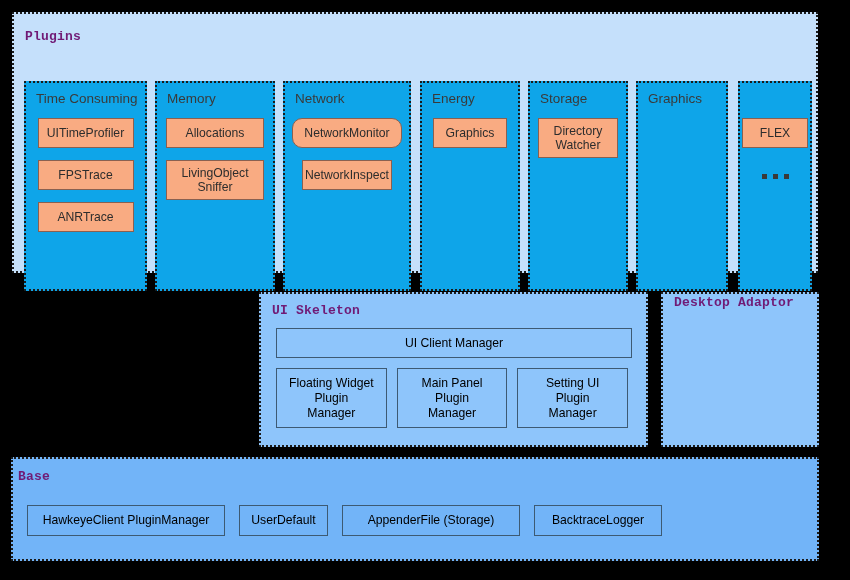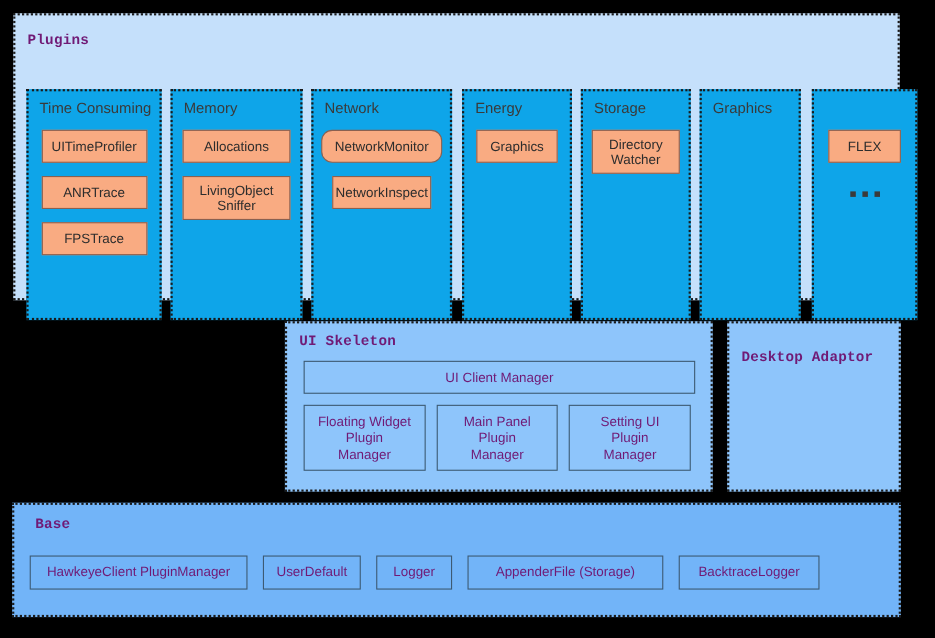--- a/index.html
+++ b/index.html
@@ -114,21 +114,21 @@
     position: absolute;
     left: 11px;
     top: 9px;
   }
 
   
   .bbox {
     box-sizing: border-box;
     background: #8ec5fb;
     border: 1.6px solid #3d5a73;
-    color: #701a75;
+    color: #000000;
     font-size: 12.2px;
     line-height: 15px;
     display: flex;
     align-items: center;
     justify-content: center;
     text-align: center;
     padding: 5px 6px;
   }
 
   #ui-client-manager {
@@ -155,34 +155,34 @@
   #desktop-adaptor-panel {
     left: 661px;
     top: 292px;
     width: 158px;
     height: 155px;
     background: #8ec5fb;
   }
   #desktop-adaptor-panel > .panel-title {
     position: absolute;
     left: 11px;
-    top: 23px;
+    top: 1px;
   }
 
   
   #base-panel {
     left: 11px;
     top: 457px;
     width: 808px;
     height: 104px;
     background: #72b4f8;
   }
   #base-panel > .panel-title {
     position: absolute;
-    left: 19px;
+    left: 5px;
     top: 10px;
   }
   #base-row {
     position: absolute;
     left: 14px;
     top: 46px;
     display: flex;
     gap: 14px;
     align-items: center;
   }
@@ -195,22 +195,22 @@
 </head>
 <body>
 
 <div class="panel" id="plugins-panel">
   <div class="panel-title">Plugins</div>
   <div id="plugin-columns">
       <div class="plugin-col" style="left: 10px; width: 123px;">
         <div class="col-title">Time Consuming</div>
         <div class="col-body">
           <div class="obox" style="width: 96px;">UITimeProfiler</div>
+          <div class="obox" style="width: 96px;">FPSTrace</div>
           <div class="obox" style="width: 96px;">ANRTrace</div>
-          <div class="obox" style="width: 96px;">FPSTrace</div>
         </div>
       </div>
       <div class="plugin-col" style="left: 141px; width: 120px;">
         <div class="col-title">Memory</div>
         <div class="col-body">
           <div class="obox" style="width: 98px;">Allocations</div>
           <div class="obox" style="width: 98px;">LivingObject<br>Sniffer</div>
         </div>
       </div>
       <div class="plugin-col" style="left: 269px; width: 128px;">
@@ -228,21 +228,21 @@
       </div>
       <div class="plugin-col" style="left: 514px; width: 100px;">
         <div class="col-title">Storage</div>
         <div class="col-body">
           <div class="obox" style="width: 80px;">Directory<br>Watcher</div>
         </div>
       </div>
       <div class="plugin-col" style="left: 622px; width: 92px;">
         <div class="col-title">Graphics</div>
       </div>
-      <div class="plugin-col" style="left: 724px; width: 96px;">
+      <div class="plugin-col" style="left: 724px; width: 74px;">
         <div class="col-body">
           <div class="obox" style="width: 66px;">FLEX</div>
           <div class="dots">
             <i></i>
             <i></i>
             <i></i>
           </div>
         </div>
       </div>
     </div>
@@ -260,17 +260,16 @@
 
 <div class="panel" id="desktop-adaptor-panel">
   <div class="panel-title">Desktop Adaptor</div>
 </div>
 
 <div class="panel" id="base-panel">
   <div class="panel-title">Base</div>
   <div id="base-row">
       <div class="bbox" style="width: 198px;">HawkeyeClient PluginManager</div>
       <div class="bbox" style="width: 89px;">UserDefault</div>
-      <div class="bbox" style="width: 69px;">Logger</div>
       <div class="bbox" style="width: 178px;">AppenderFile (Storage)</div>
       <div class="bbox" style="width: 128px;">BacktraceLogger</div>
     </div>
 </div>
 
 </body></html>

